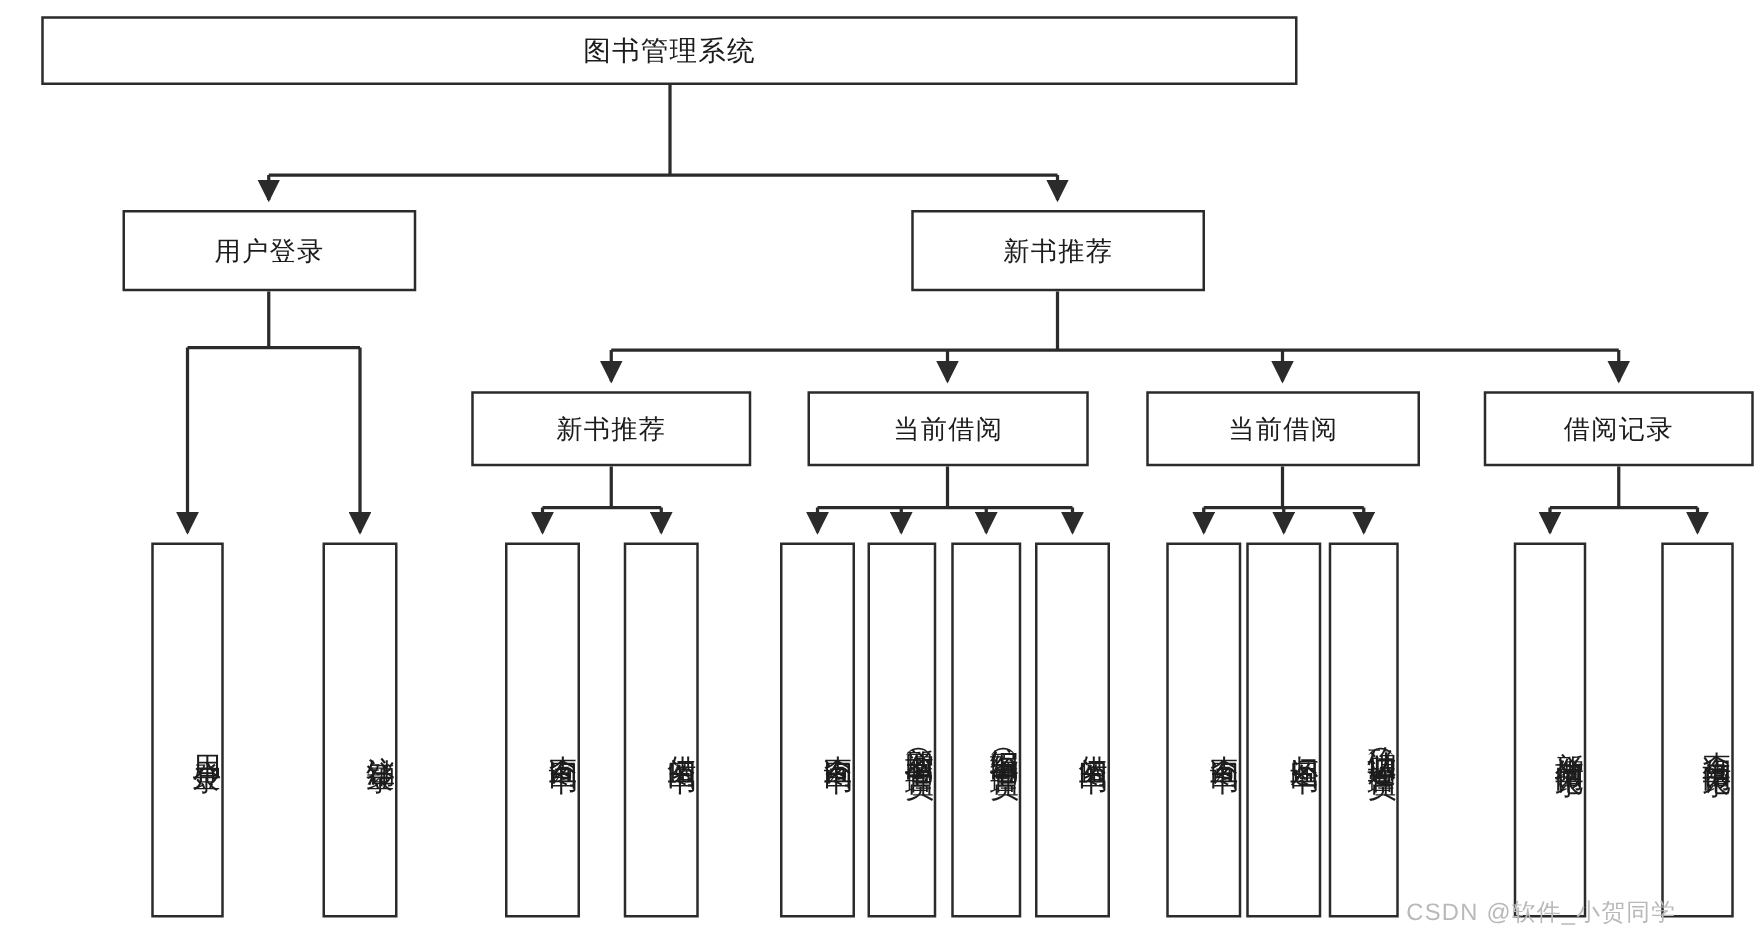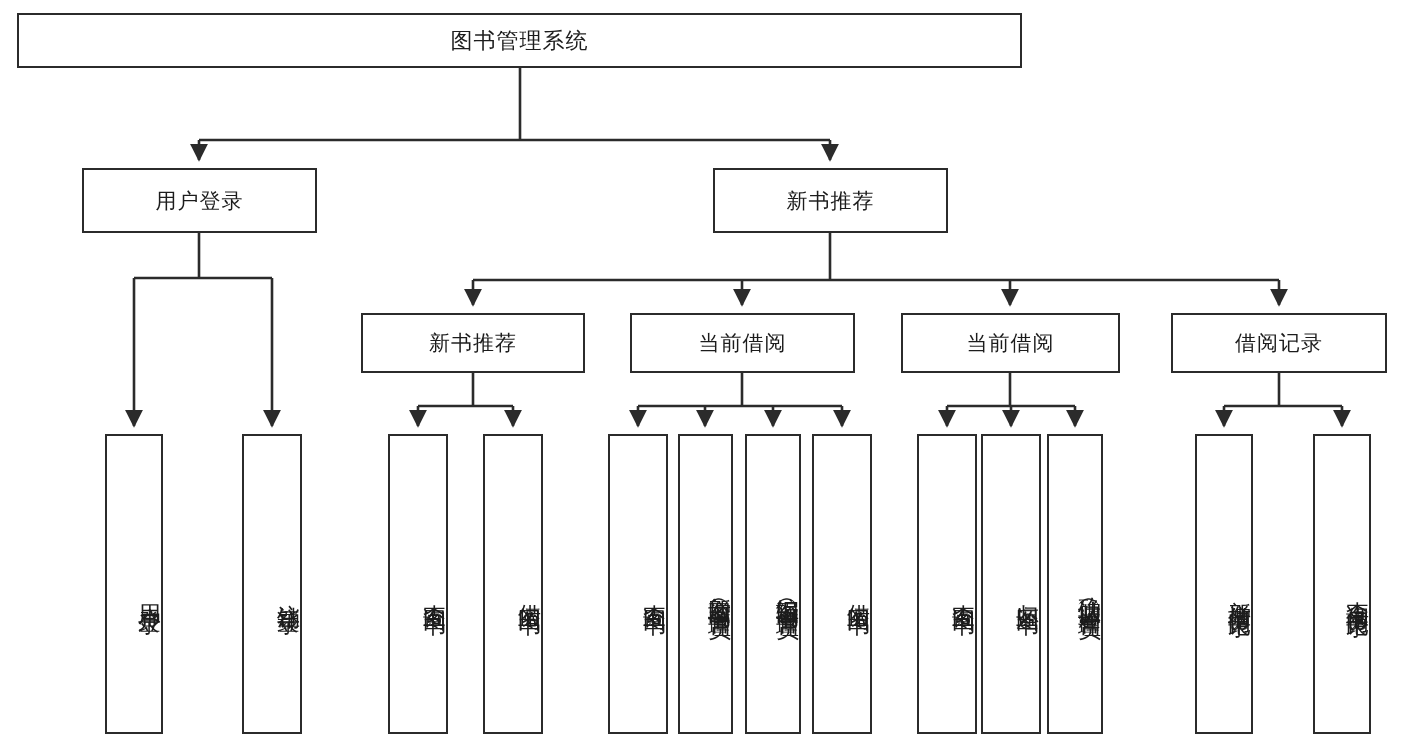--- a/index.html
+++ b/index.html
@@ -4,21 +4,21 @@
 <title>图书管理系统 功能结构图</title>
 <style>
   html,body{margin:0;padding:0;}
   body{
     width:1405px;height:747px;
     background:#ffffff;
     font-family:"Liberation Sans","DejaVu Sans",sans-serif;
     overflow:hidden;
     position:relative;
   }
-  #canvas{position:absolute;left:0;top:0;width:1299px;height:747px;padding-left:34px;}
+  #canvas{position:absolute;left:16px;top:0;width:1299px;height:747px;padding-left:34px;}
   svg.lines{position:absolute;left:0;top:0;width:1405px;height:747px;pointer-events:none;}
 
   .node{
     position:absolute;
     box-sizing:border-box;
     background:#ffffff;
     border:2px solid #2b2b2b;
     display:flex;
     align-items:center;
     justify-content:center;
@@ -169,13 +169,14 @@
   <div class="node v" style="left:1047px;top:434px;width:56px;height:300px;">
     <span class="vtext">确认归还（管理员）</span>
   </div>
   <div class="node v" style="left:1195px;top:434px;width:58px;height:300px;">
     <span class="vtext">新增借阅记录</span>
   </div>
   <div class="node v" style="left:1313px;top:434px;width:58px;height:300px;">
     <span class="vtext">查询借阅记录</span>
   </div>
 
+  <div class="watermark">CSDN @软件_小贺同学</div>
 </div>
 
 </body></html>

